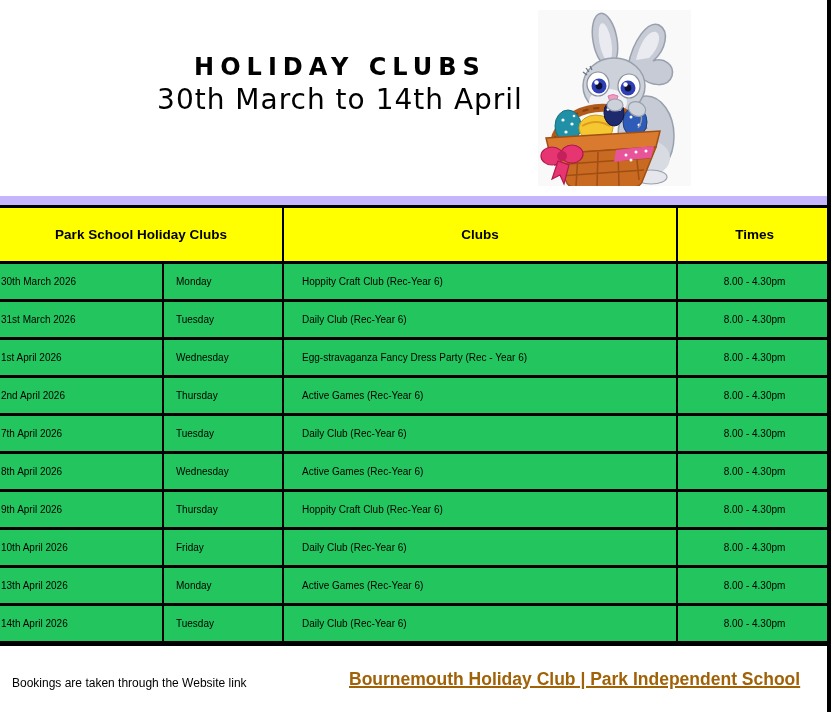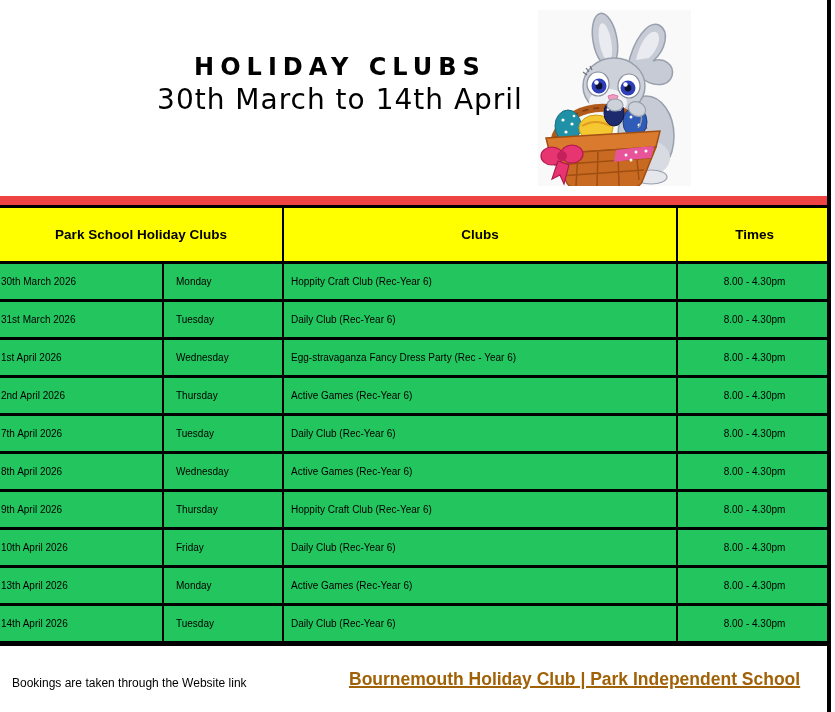--- a/index.html
+++ b/index.html
@@ -18,34 +18,34 @@
   .title-line2 {
     font-family:"DejaVu Sans", sans-serif; font-size:28px; letter-spacing:1px;
     font-weight:500; line-height:1.3; white-space:nowrap;
   }
 
   
   .bunny-box { position:absolute; left:538px; top:10px; width:153px; height:176px; background:#f9f9f9; }
   .bunny-box svg { display:block; }
 
   
-  .table-wrap { position:absolute; left:0; top:196px; width:832px; border-top:9px solid #ef4444; }
+  .table-wrap { position:absolute; left:0; top:196px; width:832px; border-top:9px solid #c4b5fd; }
   table.schedule { border-collapse:collapse; table-layout:fixed; width:832px; }
   table.schedule th, table.schedule td {
     border:2px solid #000; border-top-width:3px; border-bottom-width:3px;
     overflow:hidden; white-space:nowrap;
   }
   table.schedule th {
     background:#ffff00; font-size:13.5px; font-weight:bold; height:51px; text-align:center;
   }
   table.schedule td { font-size:10px; height:33px; vertical-align:middle; background:#22c55e; }
   table.schedule th:first-child, table.schedule td:first-child { border-left:0; }
   td.c-date { padding-left:1px; }
   td.c-day  { padding-left:12px; }
-  td.c-club { padding-left:7px; }
+  td.c-club { padding-left:18px; }
   td.c-time { text-align:center; }
   table.schedule tbody tr:last-child td { border-bottom-width:5px; }
 
   
   .footer-note { position:absolute; left:12px; top:676px; font-size:12px; }
   .footer-link {
     position:absolute; left:349px; top:669px; font-size:17.5px; font-weight:bold;
     color:#a16207; text-decoration:underline; text-decoration-thickness:2px; cursor:pointer;
     white-space:nowrap;
   }

